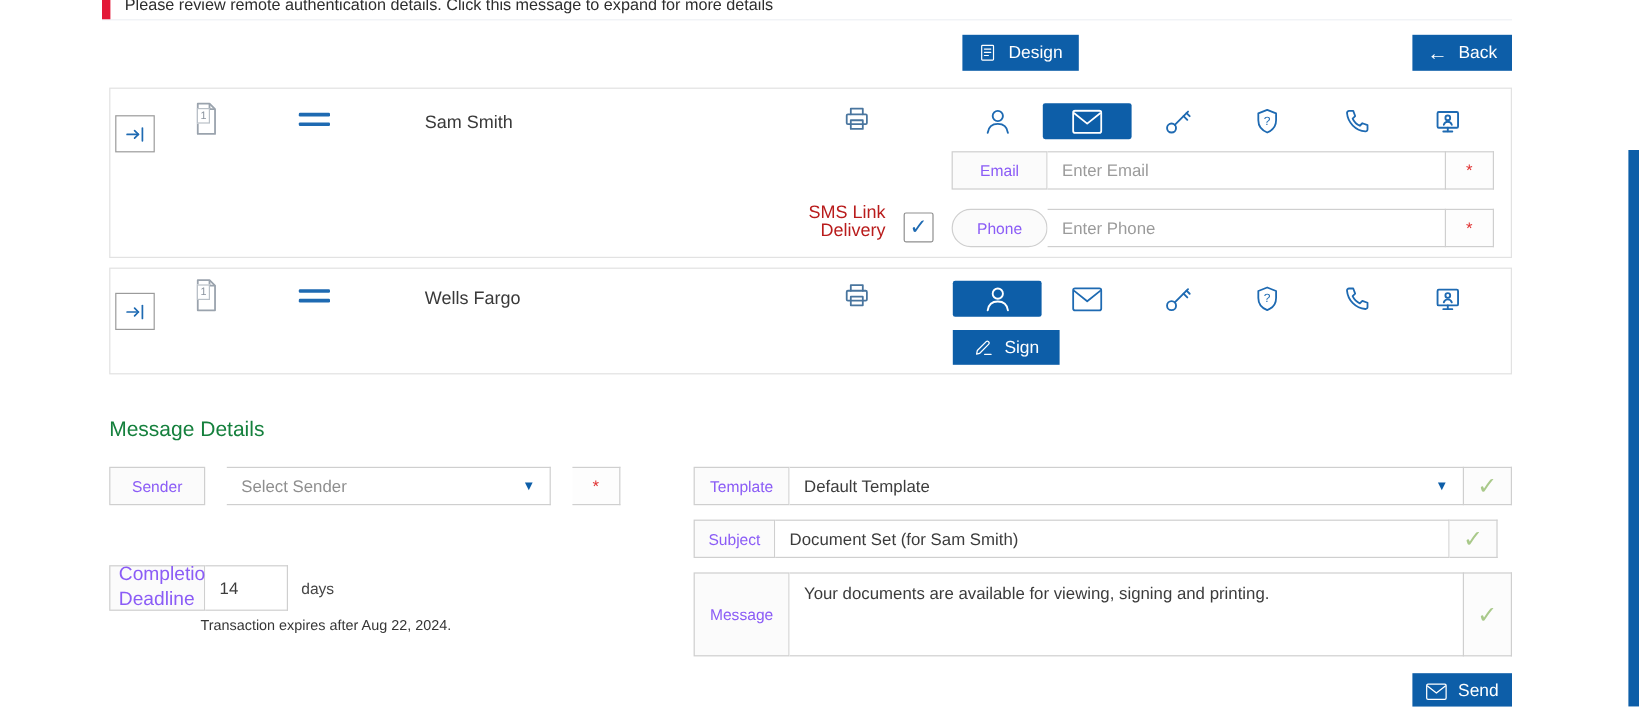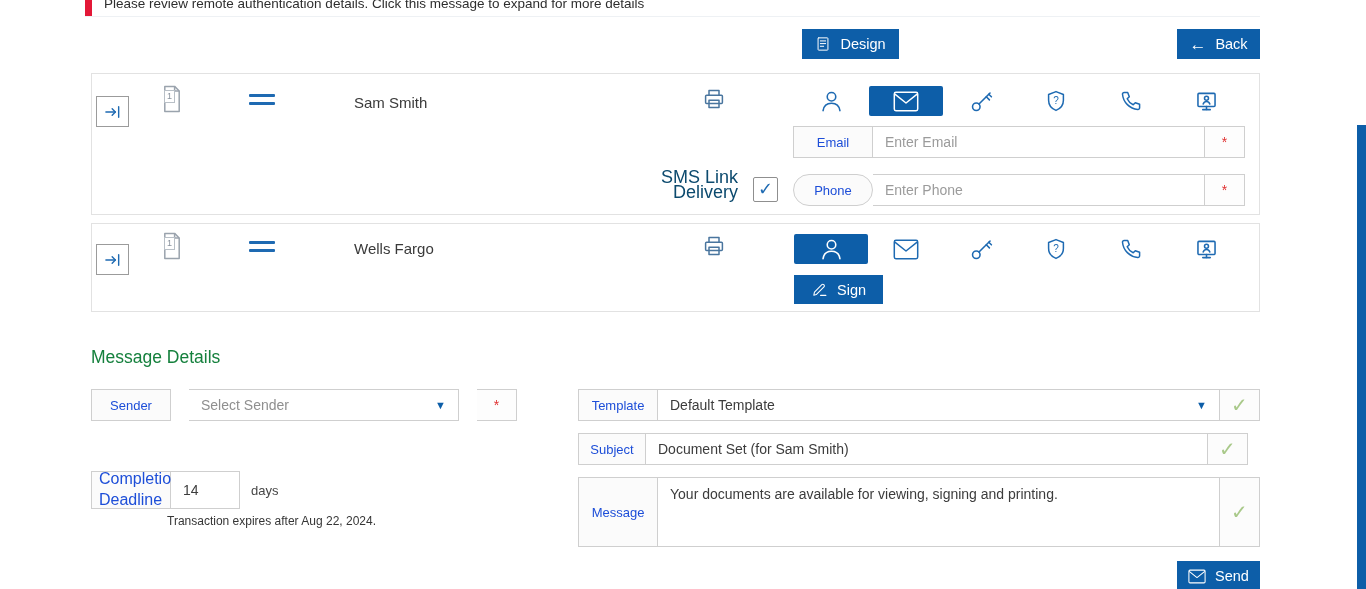--- a/index.html
+++ b/index.html
@@ -24,32 +24,32 @@
   .drag{position:absolute;width:26px;display:flex;flex-direction:column;gap:5px;cursor:grab;}
   .drag i{height:3px;background:#1e6ab2;border-radius:1px;}
   .rname{position:absolute;font-size:15px;color:#3a3a3a;line-height:28px;}
   .printer-btn{position:absolute;background:none;border:none;color:#49759e;cursor:pointer;padding:0;line-height:0;}
 
   .slots{position:absolute;display:flex;gap:1px;}
   .slot{width:74px;height:30px;display:flex;align-items:center;justify-content:center;background:transparent;border:none;border-radius:2px;color:#1e6ab2;cursor:pointer;}
   .slot.selected{background:#0d5ea8;color:#fff;}
 
   .frow{position:absolute;display:flex;align-items:stretch;}
-  .flabel{background:#fbfbfb;border:1px solid #cfcfcf;display:flex;align-items:center;justify-content:center;font-size:13px;color:#1d4ed8;flex-shrink:0;}
+  .flabel{background:#fbfbfb;border:1px solid #cfcfcf;display:flex;align-items:center;justify-content:center;font-size:13px;color:#8b5cf6;flex-shrink:0;}
   .flabel-left{justify-content:flex-start;text-align:left;padding:0 7px;line-height:1.3;font-size:16px;}
   .finput{border:1px solid #cfcfcf;border-left:none;padding:0 12px;font-size:14px;color:#3c3c3c;font-family:inherit;outline:none;background:#fff;}
   .finput::placeholder{color:#9b9b9b;}
   .fmark{width:40px;flex-shrink:0;border:1px solid #cfcfcf;border-left:none;background:#fdfdfd;display:flex;align-items:center;justify-content:center;color:#e03131;font-size:14px;}
   .fcheck{width:40px;flex-shrink:0;border:1px solid #cfcfcf;border-left:none;background:#fcfcfc;display:flex;align-items:center;justify-content:center;color:#a9c98a;font-size:20px;}
   .fselect{border:1px solid #cfcfcf;border-left:none;background:#fff;display:flex;align-items:center;padding:0 12px;font-size:14px;color:#3c3c3c;cursor:pointer;}
   .fselect .caret{margin-left:auto;color:#0d5ea8;font-size:11px;}
   .ph{color:#8f8f8f;}
   .ftext{border:1px solid #cfcfcf;border-left:none;padding:8px 12px;font-size:14px;color:#3c3c3c;font-family:inherit;outline:none;resize:none;background:#fff;}
 
-  .sms-label{position:absolute;font-size:18px;color:#0c4a6e;text-align:right;line-height:15px;}
+  .sms-label{position:absolute;font-size:15px;color:#b91c1c;text-align:right;line-height:15px;}
   .checkbox{position:absolute;width:25px;height:25px;background:#fff;border:1px solid #8f8f8f;border-radius:2px;color:#1e6ab2;font-size:18px;line-height:23px;text-align:center;cursor:pointer;}
 
   .h-title{position:absolute;font-size:17.5px;font-weight:400;color:#15803d;}
   .days{align-self:center;margin-left:11px;font-size:13px;color:#464646;}
   .note{position:absolute;font-size:12px;color:#363636;}
   .strip{position:absolute;background:#0d5ea8;}
 </style>
 </head>
 <body>
 

